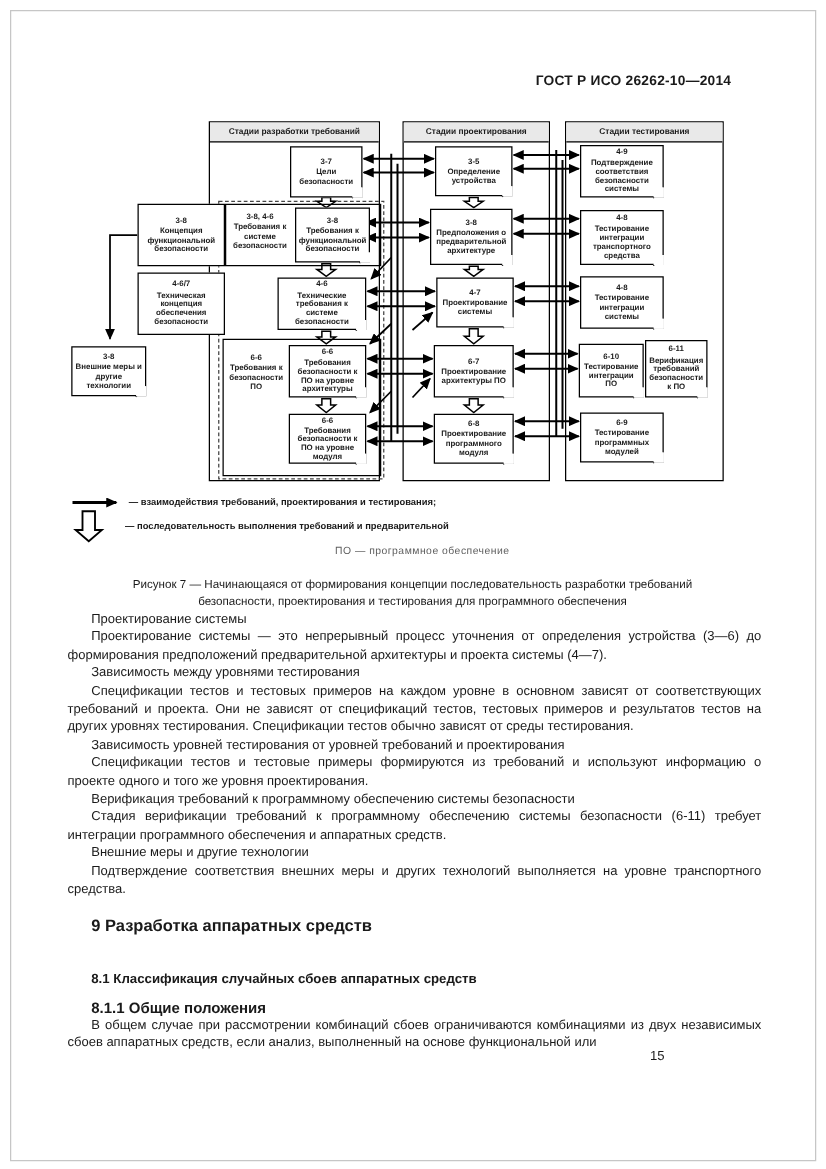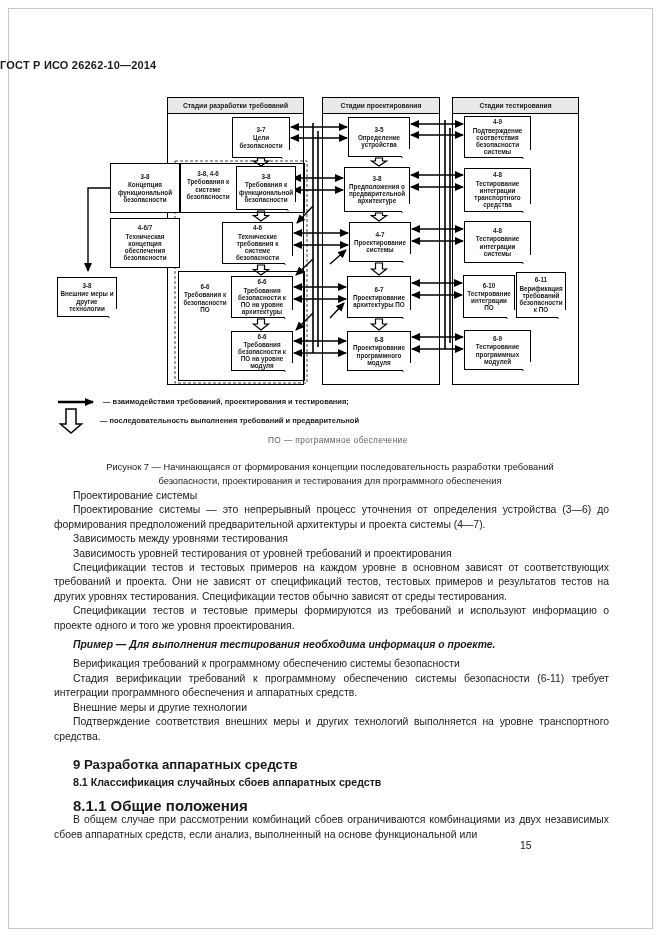--- a/index.html
+++ b/index.html
@@ -1,19 +1,19 @@
 <!DOCTYPE html>
 <html><head>
 <meta charset="utf-8">
 <style>
   html,body { margin:0; padding:0; background:#fff; }
   #page { position:relative; width:661px; height:935px; background:#ffffff;
           font-family:"Liberation Sans", sans-serif; color:#1a1a1a; overflow:hidden; }
   .frame { position:absolute; left:8px; top:8px; right:8px; bottom:6px; border:1px solid #c6c6c6; }
-  .hdr { position:absolute; top:59px; left:0; right:76px; text-align:left;
+  .hdr { position:absolute; top:59px; left:0; right:76px; text-align:right;
          font-size:11px; font-weight:bold; letter-spacing:0.2px; }
 
   
   .panel { position:absolute; border:1.6px solid #000; box-sizing:border-box; z-index:0; }
   .panel-h { height:15px; line-height:15px; border-bottom:1.6px solid #000; background:#e9e9e9;
              text-align:center; font-weight:bold; font-size:6.7px; white-space:nowrap; overflow:hidden; }
   .arrows { position:absolute; left:0; top:0; z-index:1; pointer-events:none; }
   .grp { position:absolute; border:1.5px solid #000; box-sizing:border-box; z-index:2; background:transparent; }
   .grplbl { position:absolute; z-index:3; text-align:center; font-weight:bold;
             font-size:6.3px; line-height:7.3px; }
@@ -32,22 +32,22 @@
   .abbrev { position:absolute; left:268px; top:435px; font-size:8.3px; color:#5e5e5e; letter-spacing:0.4px; }
 
   
   .caption { position:absolute; left:40px; width:580px; top:461px; text-align:center;
              font-size:9.3px; line-height:13.5px; }
   .bodytext { position:absolute; left:54px; width:555px; top:489px;
               font-size:10.4px; line-height:14.4px; text-align:justify; }
   .bodytext p { margin:0; text-indent:19px; }
   .bodytext p.example { font-weight:bold; font-style:italic; margin:5px 0 5px 0; }
   .bodytext p.h1s { font-weight:bold; font-size:13.2px; margin:14px 0 0 0; text-align:left; }
-  .bodytext p.h2s { font-weight:bold; font-size:10.6px; margin:3px 0 0 0; text-align:left; }
-  .bodytext p.h3s { font-weight:bold; font-size:15px; margin:9px 0 0 0; text-align:left; }
+  .bodytext p.h2s { font-weight:bold; font-size:10.6px; margin:28px 0 0 0; text-align:left; }
+  .bodytext p.h3s { font-weight:bold; font-size:12px; margin:9px 0 0 0; text-align:left; }
   .pageno { position:absolute; top:839px; left:520px; width:65px; text-align:left; font-size:10.5px; }
 </style>
 </head>
 <body>
 
 <div id="page">
   <div class="frame"></div>
   <div class="hdr">ГОСТ Р ИСО 26262-10—2014</div>
 
   <div class="panel" style="left:167px;top:97px;width:137px;height:288px">
@@ -212,24 +212,23 @@
 
   <div class="caption">
     <div>Рисунок 7 — Начинающаяся от формирования концепции последовательность разработки требований</div>
     <div>безопасности, проектирования и тестирования для программного обеспечения</div>
   </div>
 
   <div class="bodytext">
     <p>Проектирование системы</p>
     <p>Проектирование системы — это непрерывный процесс уточнения от определения устройства (3—6) до формирования предположений предварительной архитектуры и проекта системы (4—7).</p>
     <p>Зависимость между уровнями тестирования</p>
+    <p>Спецификации тестов и тестовых примеров на каждом уровне в основном зависят от соответствующих требований и проекта. Они не зависят от спецификаций тестов, тестовых примеров и результатов тестов на других уровнях тестирования. Спецификации тестов обычно зависят от среды тестирования.</p>
     <p>Зависимость уровней тестирования от уровней требований и проектирования</p>
-    <p>Спецификации тестов и тестовых примеров на каждом уровне в основном зависят от соответствующих требований и проекта. Они не зависят от спецификаций тестов, тестовых примеров и результатов тестов на других уровнях тестирования. Спецификации тестов обычно зависят от среды тестирования.</p>
     <p>Спецификации тестов и тестовые примеры формируются из требований и используют информацию о проекте одного и того же уровня проектирования.</p>
-    <p class="example">Пример — Для выполнения тестирования необходима информация о проекте.</p>
     <p>Верификация требований к программному обеспечению системы безопасности</p>
     <p>Стадия верификации требований к программному обеспечению системы безопасности (6-11) требует интеграции программного обеспечения и аппаратных средств.</p>
     <p>Внешние меры и другие технологии</p>
     <p>Подтверждение соответствия внешних меры и других технологий выполняется на уровне транспортного средства.</p>
     <p class="h1s">9 Разработка аппаратных средств</p>
     <p class="h2s">8.1 Классификация случайных сбоев аппаратных средств</p>
     <p class="h3s">8.1.1 Общие положения</p>
     <p>В общем случае при рассмотрении комбинаций сбоев ограничиваются комбинациями из двух независимых сбоев аппаратных средств, если анализ, выполненный на основе функциональной или</p>
   </div>
 

